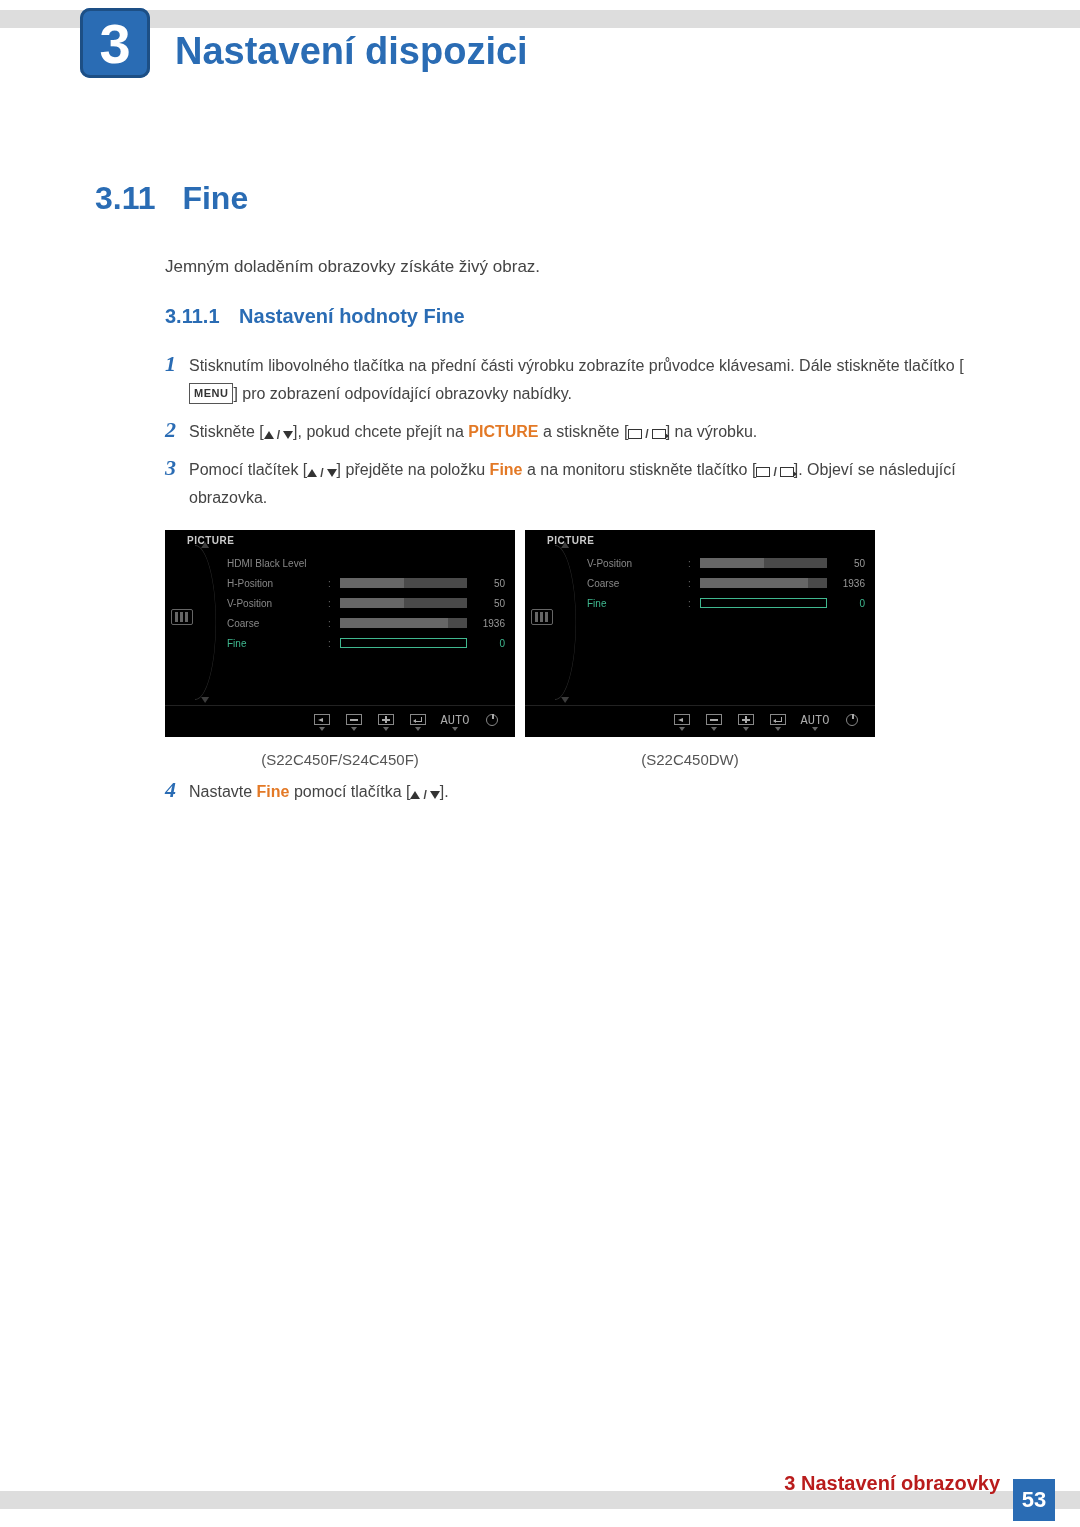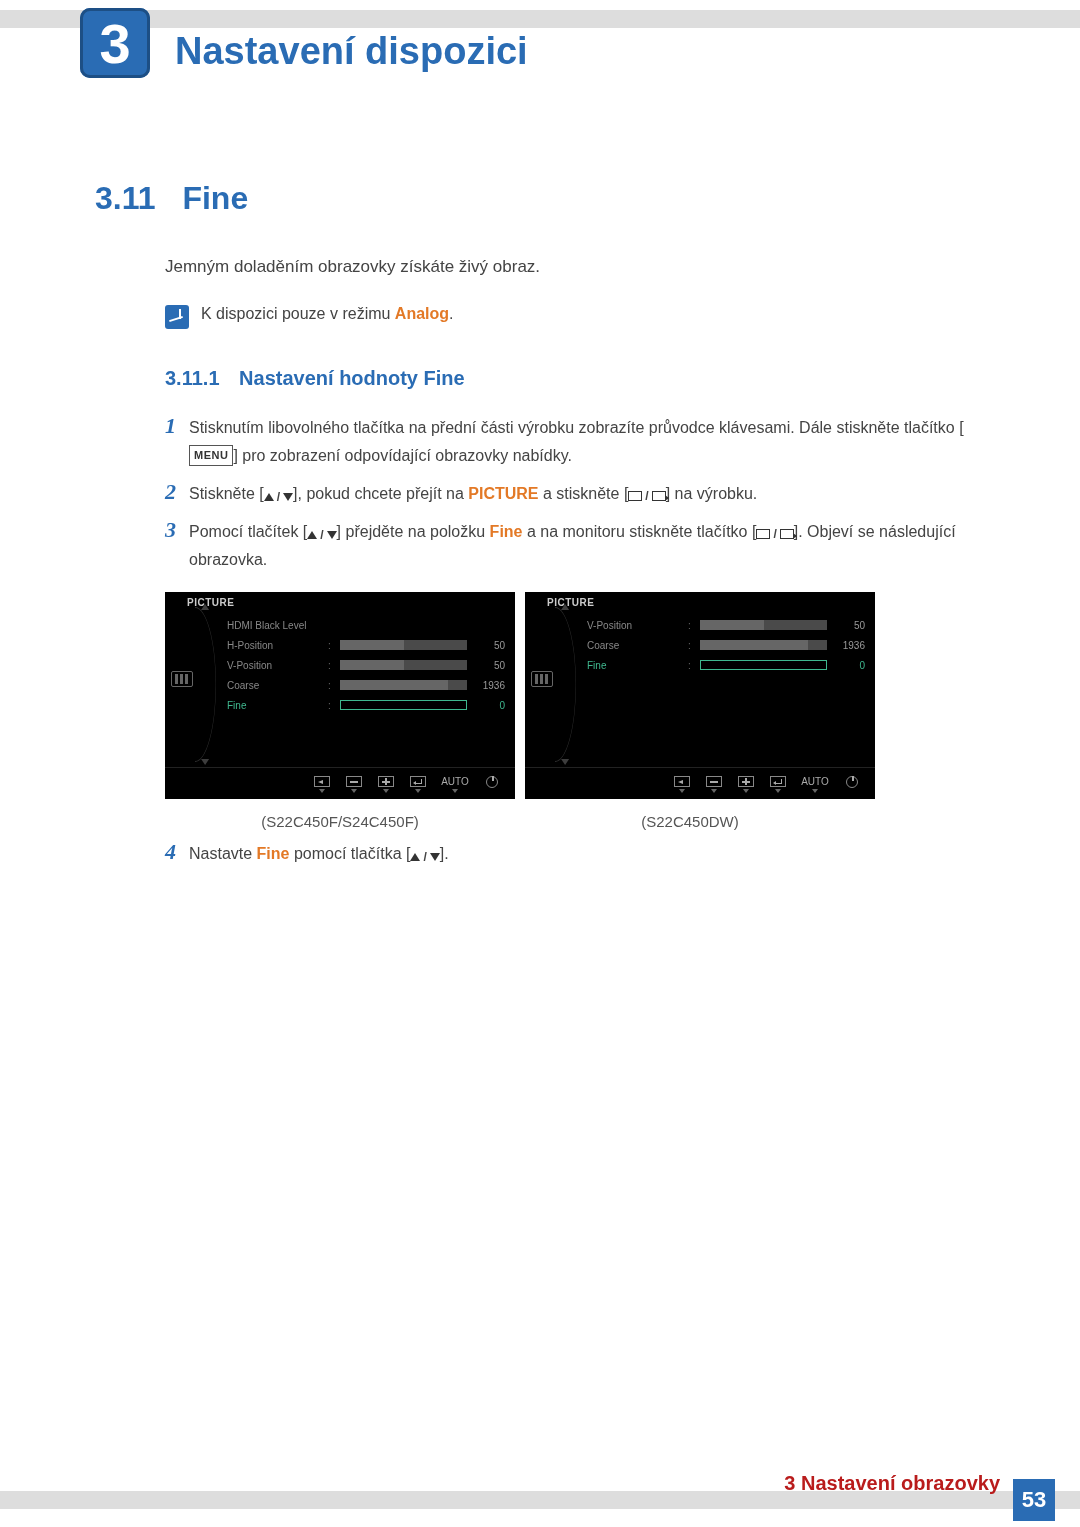--- a/index.html
+++ b/index.html
@@ -336,23 +336,24 @@
   .sym.enter::after {
     content: ""; position: absolute; left: 2px; top: 4px;
     width: 0; height: 0;
     border-top: 2px solid transparent;
     border-bottom: 2px solid transparent;
     border-right: 3px solid #aaa;
   }
   .sym.text {
     border: none;
     width: auto;
-    font-size: 10px;
+    font-size: 12px;
     text-align: right;
     color: #aaa;
+    font-family: Liberation Mono, monospace;
   }
   .sym.power {
     border-radius: 50%;
     border: 1px solid #888;
     width: 12px; height: 12px;
   }
   .sym.power::before {
     content: ""; position: absolute; left: 5px; top: -1px;
     width: 1.5px; height: 5px; background: #aaa;
   }
@@ -411,26 +412,20 @@
   </div>
 
   <div class="content">
     <div class="section-title">
       <span class="num">3.11</span>
       <span>Fine</span>
     </div>
 
     <div class="intro-text">Jemným doladěním obrazovky získáte živý obraz.</div>
 
-    <div class="note-row">
-      <span class="note-icon"></span>
-      <span class="note-text">
-        <span>K dispozici pouze v režimu </span><span class="orange">Analog</span><span>.</span>
-      </span>
-    </div>
 
     <div class="subsection-title">
       <span class="num">3.11.1</span>
       <span>Nastavení hodnoty Fine</span>
     </div>
 
     <div class="steps">
 
       <div class="step">
         <div class="step-num">1</div>

